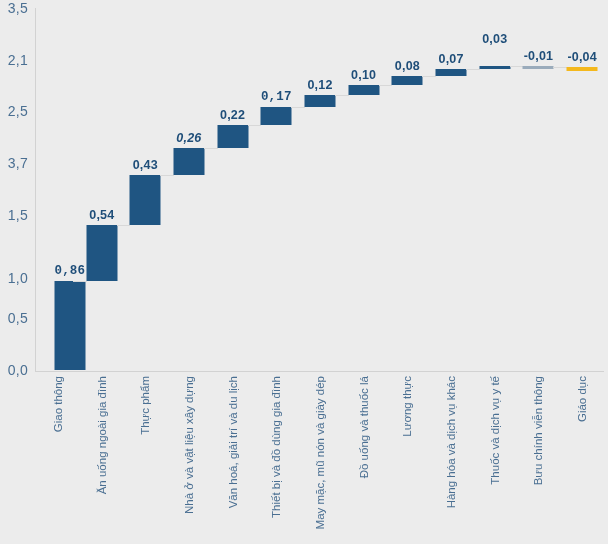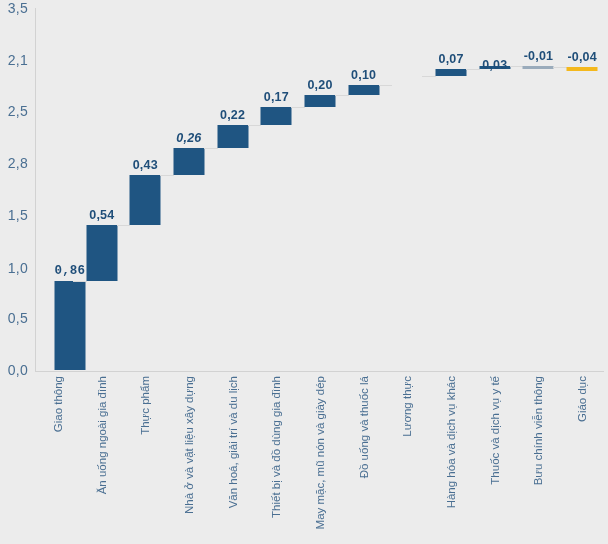--- a/index.html
+++ b/index.html
@@ -125,23 +125,23 @@
   }
 </style>
 </head>
 <body>
 
 <div id="chart-root">
 
   <div id="y-axis-labels">
       <div class="ytick" style="top: 370px;">0,0</div>
       <div class="ytick" style="top: 318.286px;">0,5</div>
-      <div class="ytick" style="top: 268px;">1,0</div>
+      <div class="ytick" style="top: 278px;">1,0</div>
       <div class="ytick" style="top: 214.857px;">1,5</div>
-      <div class="ytick" style="top: 163.143px;">2,8</div>
+      <div class="ytick" style="top: 163.143px;">3,7</div>
       <div class="ytick" style="top: 111.429px;">2,5</div>
       <div class="ytick" style="top: 59.7143px;">2,1</div>
       <div class="ytick" style="top: 8px;">3,5</div>
     </div>
   <div id="y-axis-line"></div>
 
   <div id="plot-area">
       <div class="bar-slot" style="left: 12px; width: 43.6923px; font-family: Liberation Mono, monospace;">
         <div class="bar" style="top: 273.051px; height: 88.9486px;"></div>
         <div class="value-label" style="top: 256.051px;">0,86</div>
@@ -160,44 +160,48 @@
       <div class="bar-slot" style="left: 131.077px; width: 43.6923px; font-style: italic;">
         <div class="bar" style="top: 139.629px; height: 26.8914px;"></div>
         <div class="value-label" style="top: 122.629px;">0,26</div>
       </div>
       <div class="connector" style="left: 167.923px; width: 13.6923px; top: 139.629px;"></div>
       <div class="bar-slot" style="left: 174.769px; width: 43.6923px;">
         <div class="bar" style="top: 116.874px; height: 22.7543px;"></div>
         <div class="value-label" style="top: 99.8743px;">0,22</div>
       </div>
       <div class="connector" style="left: 211.615px; width: 13.6923px; top: 116.874px;"></div>
-      <div class="bar-slot" style="left: 218.462px; width: 43.6923px;">
+      <div class="bar-slot" style="left: 218.462px; width: 43.6923px; font-family: Liberation Mono, monospace;">
         <div class="bar" style="top: 99.2914px; height: 17.5829px;"></div>
         <div class="value-label" style="top: 82.2914px;">0,17</div>
       </div>
       <div class="connector" style="left: 255.308px; width: 13.6923px; top: 99.2914px;"></div>
       <div class="bar-slot" style="left: 262.154px; width: 43.6923px;">
         <div class="bar" style="top: 86.88px; height: 12.4114px;"></div>
-        <div class="value-label" style="top: 69.88px;">0,20</div>
+        <div class="value-label" style="top: 69.88px;">0,12</div>
       </div>
       <div class="connector" style="left: 299px; width: 13.6923px; top: 86.88px;"></div>
       <div class="bar-slot" style="left: 305.846px; width: 43.6923px;">
         <div class="bar" style="top: 76.5371px; height: 10.3429px;"></div>
         <div class="value-label" style="top: 59.5371px;">0,10</div>
       </div>
       <div class="connector" style="left: 342.692px; width: 13.6923px; top: 76.5371px;"></div>
+      <div class="bar-slot" style="left: 349.538px; width: 43.6923px;">
+        <div class="bar" style="top: 68.2629px; height: 8.27429px;"></div>
+        <div class="value-label" style="top: 51.2629px;">0,08</div>
+      </div>
       <div class="connector" style="left: 386.385px; width: 13.6923px; top: 68.2629px;"></div>
       <div class="bar-slot" style="left: 393.231px; width: 43.6923px;">
         <div class="bar" style="top: 61.0229px; height: 7.24px;"></div>
         <div class="value-label" style="top: 44.0229px;">0,07</div>
       </div>
       <div class="connector" style="left: 430.077px; width: 13.6923px; top: 61.0229px;"></div>
       <div class="bar-slot" style="left: 436.923px; width: 43.6923px;">
         <div class="bar" style="top: 57.92px; height: 3.10286px;"></div>
-        <div class="value-label" style="top: 50px;">0,03</div>
+        <div class="value-label" style="top: 24px;">0,03</div>
       </div>
       <div class="connector" style="left: 473.769px; width: 13.6923px; top: 57.92px;"></div>
       <div class="bar-slot" style="left: 480.615px; width: 43.6923px;">
         <div class="bar hairline" style="top: 57.92px; height: 3px;"></div>
         <div class="value-label" style="top: 40.92px;">-0,01</div>
       </div>
       <div class="connector" style="left: 517.462px; width: 13.6923px; top: 58.9543px;"></div>
       <div class="bar-slot" style="left: 524.308px; width: 43.6923px;">
         <div class="bar gold" style="top: 58.9543px; height: 4.13714px;"></div>
         <div class="value-label" style="top: 41.9543px;">-0,04</div>

